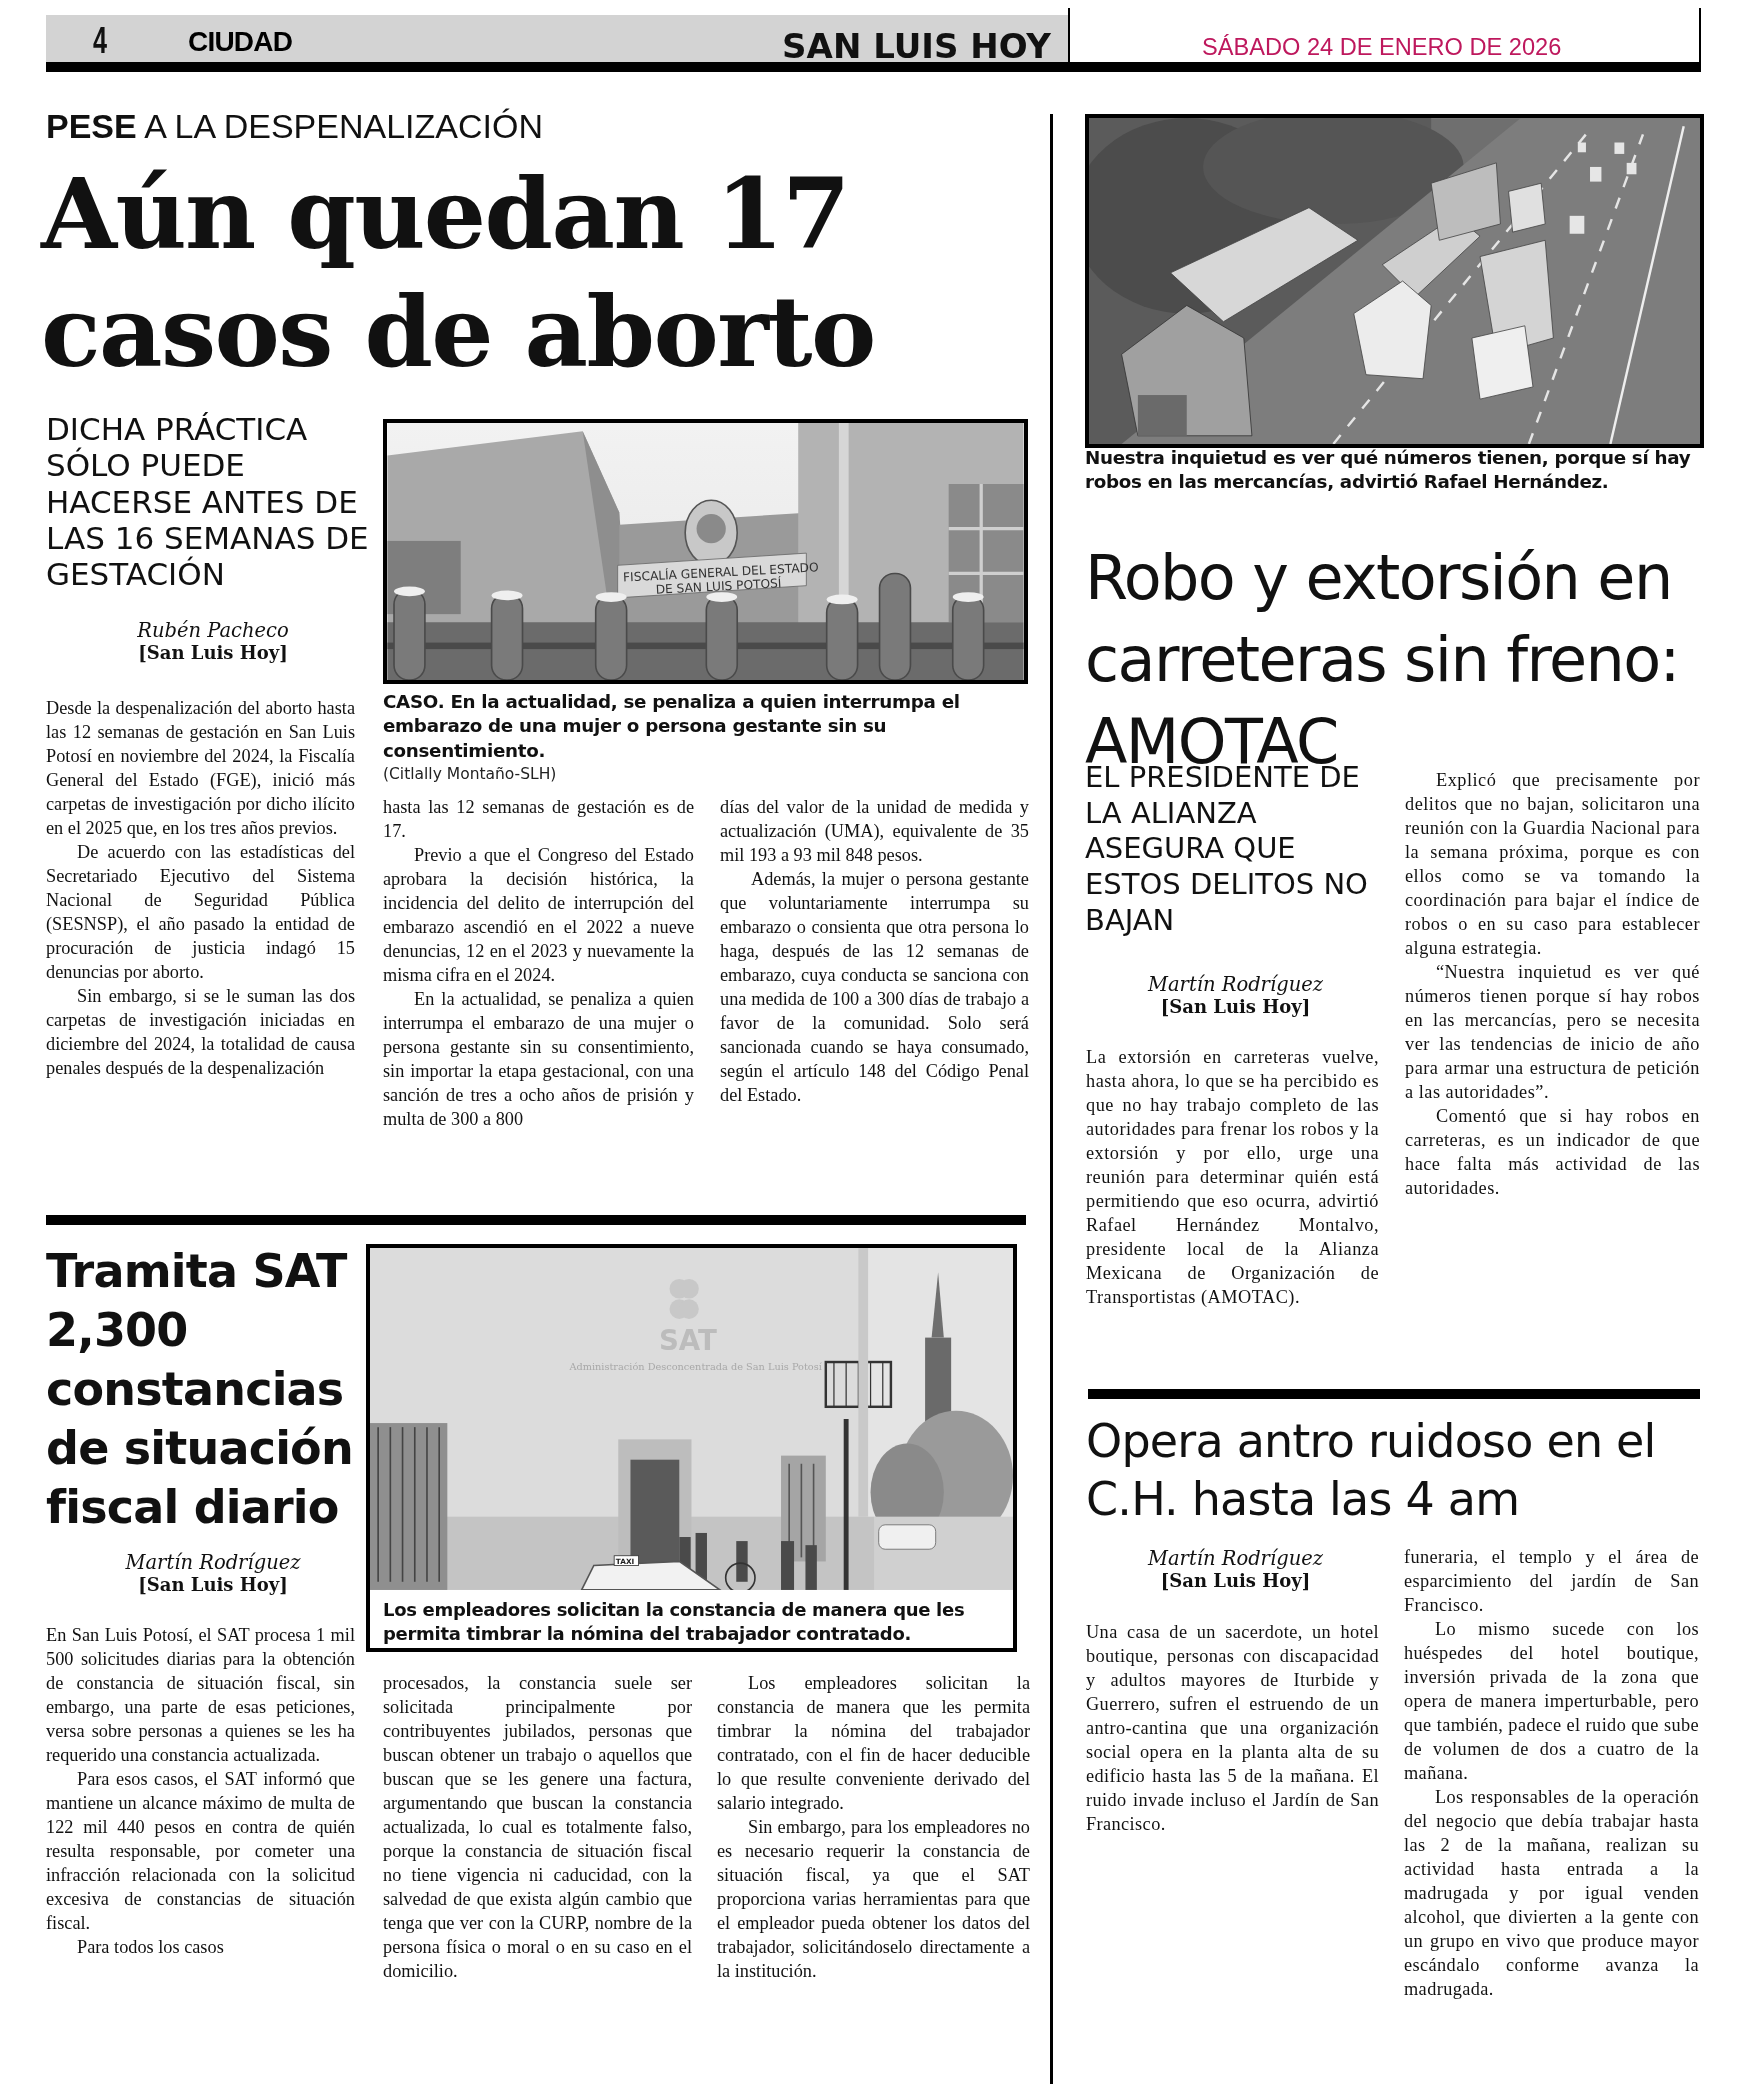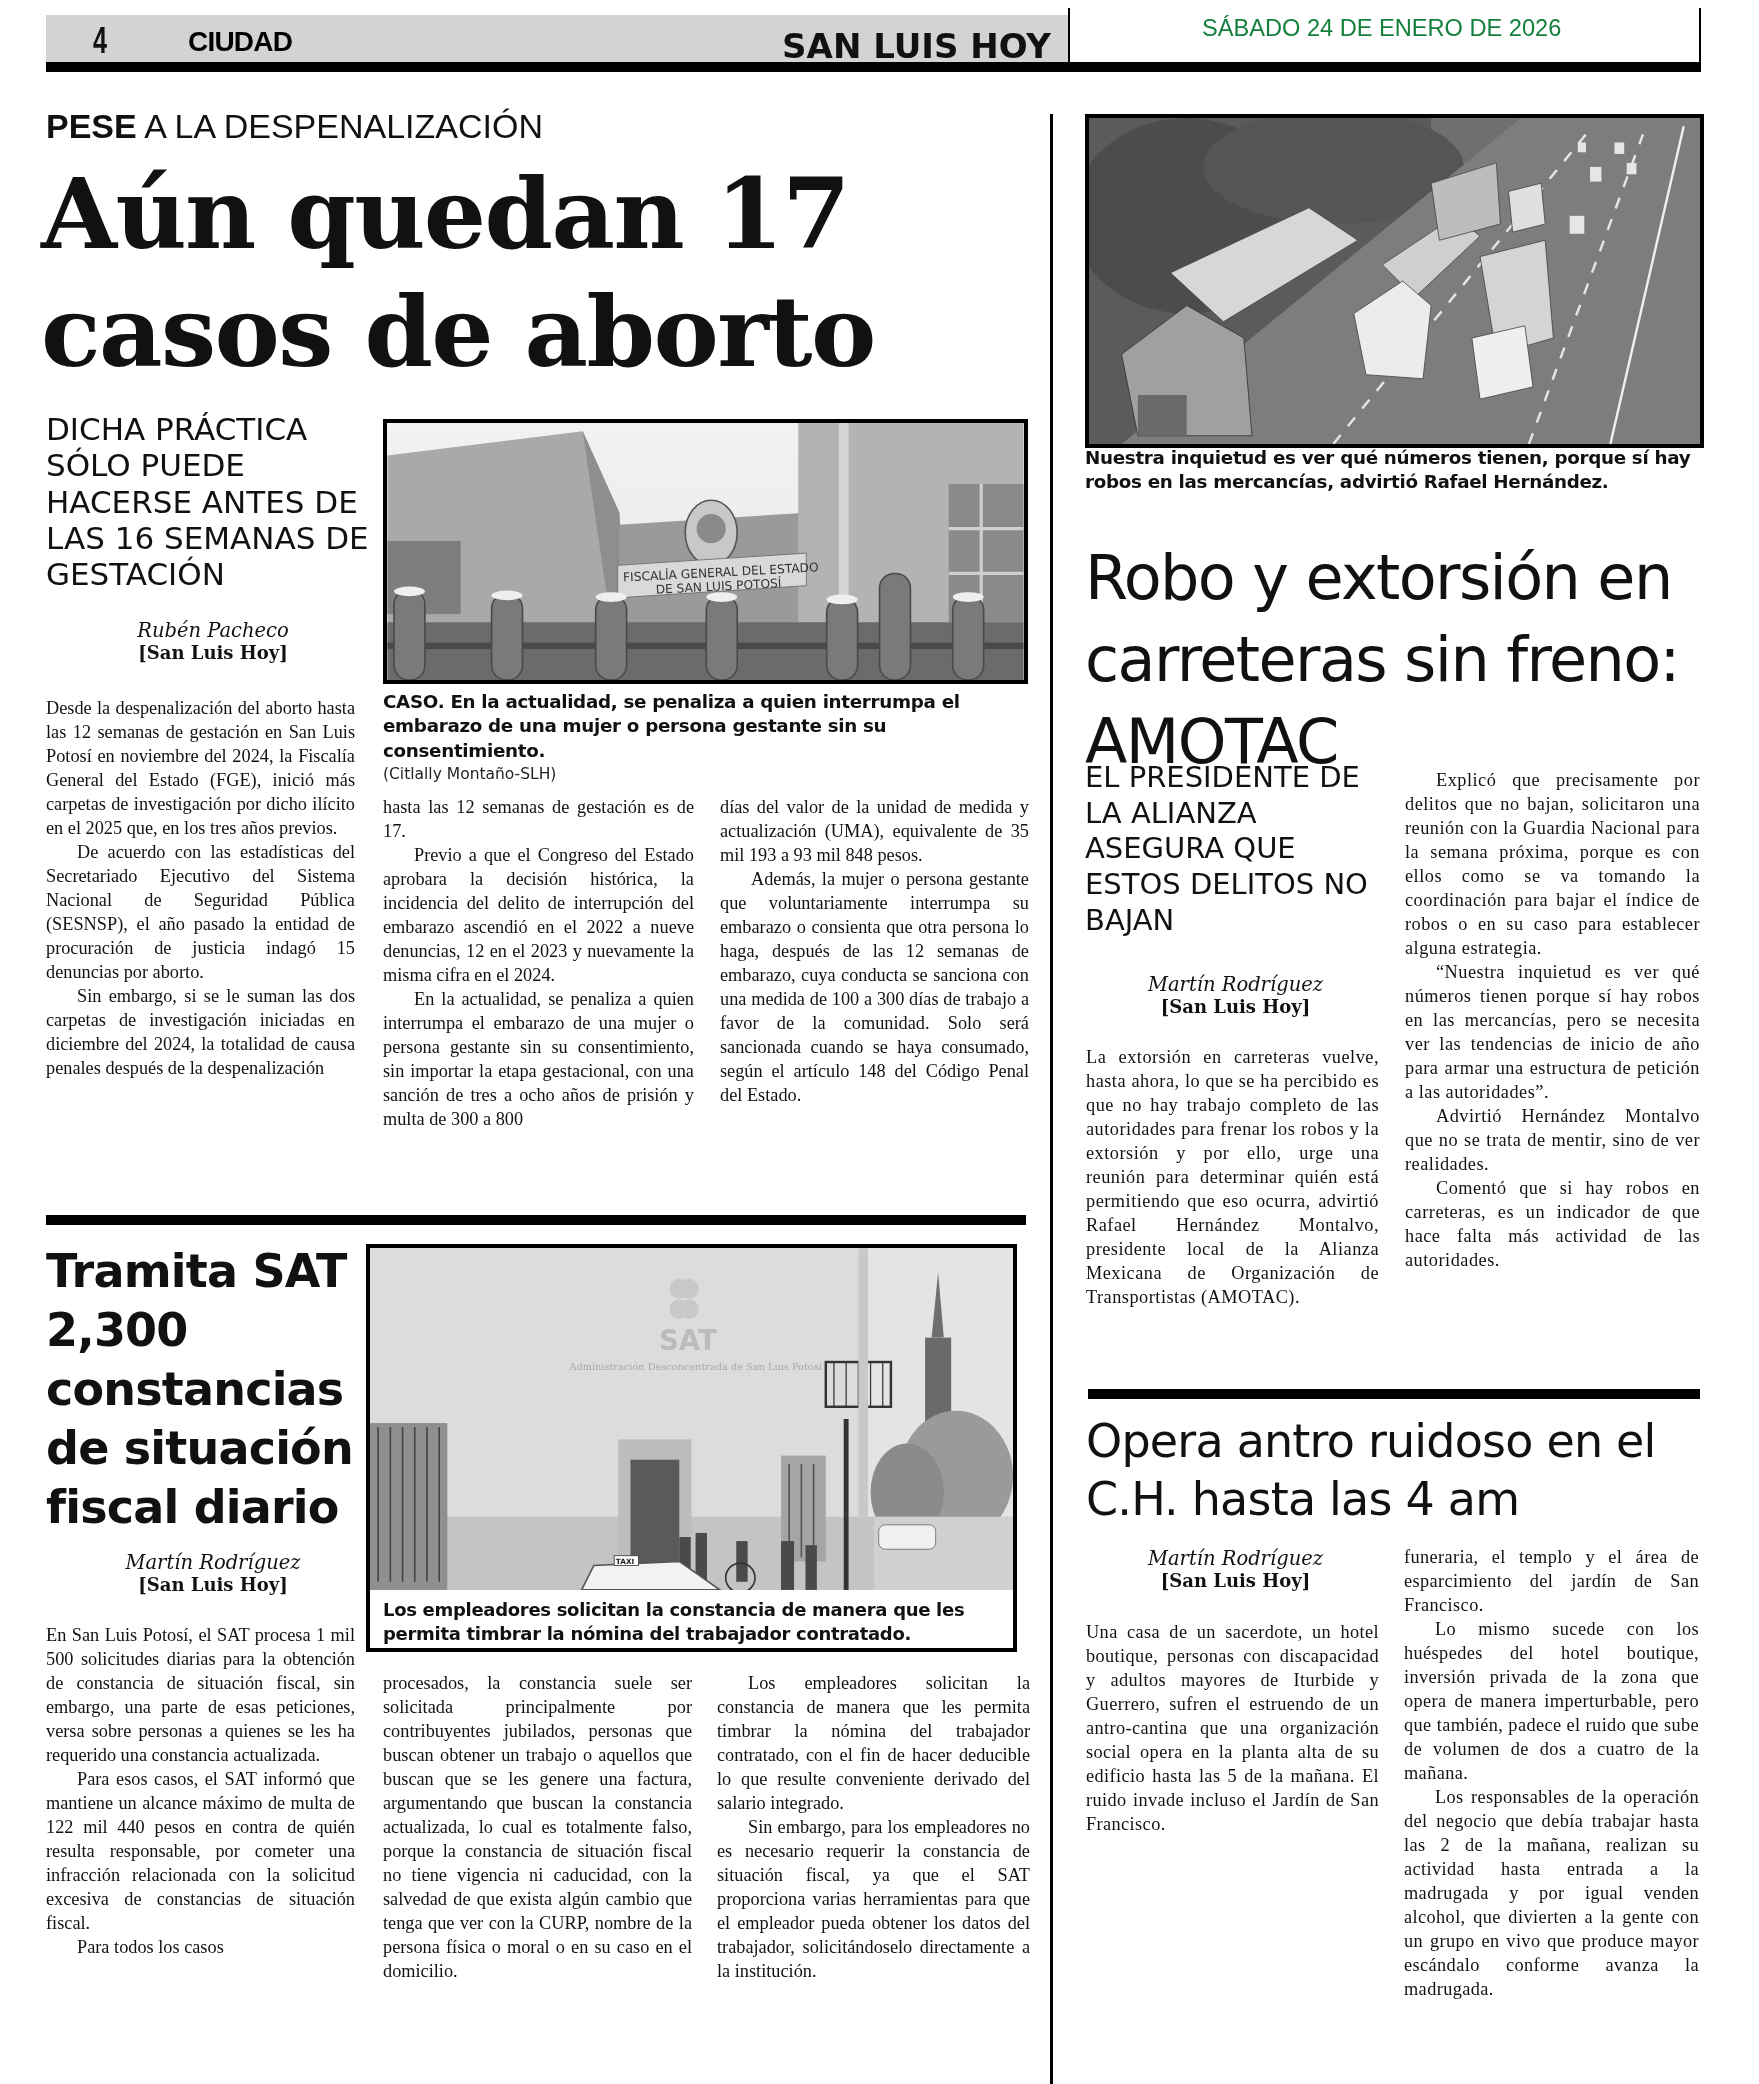--- a/index.html
+++ b/index.html
@@ -8,21 +8,21 @@
 
   
   .masthead { position: absolute; left: 46px; top: 14.7px; width: 1655px; height: 59px; }
   .mh-gray { position: absolute; left: 0; top: 0; width: 1023px; height: 47px; background: #d3d3d3; }
   .mh-black { position: absolute; left: 0; top: 47px; width: 1655px; height: 10.6px; background: #000; }
   .mh-vrule { position: absolute; left: 1022px; top: -6.5px; width: 2.4px; height: 54px; background: #000; }
   .mh-rrule { position: absolute; right: 0; top: -6.5px; width: 2.4px; height: 54px; background: #000; }
   .mh-page { position: absolute; left: 47px; top: 4.9px; font: bold 36px "Liberation Sans", sans-serif; transform: scaleX(0.7); transform-origin: left; }
   .mh-section { position: absolute; left: 142px; top: 11.4px; font: bold 28px "Liberation Sans", sans-serif; color: #000000; letter-spacing: -0.8px; }
   .mh-paper { position: absolute; right: 650px; top: 11.4px; font: 900 34px "DejaVu Sans", sans-serif; letter-spacing: 0px; }
-  .mh-date { position: absolute; left: 1156px; top: 0; font: 23.6px "Liberation Sans", sans-serif; letter-spacing: 0px; color: #15803d; }
+  .mh-date { position: absolute; left: 1156px; top: 19px; font: 23.6px "Liberation Sans", sans-serif; letter-spacing: 0px; color: #be185d; }
 
   
   .vrule { position: absolute; width: 3.3px; background: #000; }
   .hrule { position: absolute; height: 9.8px; background: #000; }
 
   
   .kicker { position: absolute; left: 46px; top: 107px; font: 34px "Liberation Sans", sans-serif; }
   .kicker b { font-weight: bold; }
   .headline-main { position: absolute; left: 41px; top: 155px; font: 900 98px/1.2 "DejaVu Serif", serif; letter-spacing: -1.6px; width: 1026px; }
   .deck { position: absolute; font: 31px/1.17 "DejaVu Sans", sans-serif; color: #111; }
@@ -258,21 +258,20 @@
   <div class="byline" style="left:1085px; top:973px; width:301px;">
     <span class="name">Martín Rodríguez</span>
     <span class="org">[San Luis Hoy]</span>
   </div>
   <div class="body-col" style="left:1086px; top:1045px; width:293px; letter-spacing:0.5px;">
     <p class="first">La extorsión en carreteras vuelve, hasta ahora, lo que se ha percibido es que no hay trabajo completo de las autoridades para frenar los robos y la extorsión y por ello, urge una reunión para determinar quién está permitiendo que eso ocurra, advirtió Rafael Hernández Montalvo, presidente local de la Alianza Mexicana de Organización de Transportistas (AMOTAC).</p>
   </div>
   <div class="body-col" style="left:1405px; top:768px; width:295px; letter-spacing:0.5px;">
     <p>Explicó que precisamente por delitos que no bajan, solicitaron una reunión con la Guardia Nacional para la semana próxima, porque es con ellos como se va tomando la coordinación para bajar el índice de robos o en su caso para establecer alguna estrategia.</p>
     <p>“Nuestra inquietud es ver qué números tienen porque sí hay robos en las mercancías, pero se necesita ver las tendencias de inicio de año para armar una estructura de petición a las autoridades”.</p>
-    <p>Advirtió Hernández Montalvo que no se trata de mentir, sino de ver realidades.</p>
     <p>Comentó que si hay robos en carreteras, es un indicador de que hace falta más actividad de las autoridades.</p>
   </div>
 </article>
 
 <div class="hrule" style="left:1088px; top:1389px; width:612px;"></div>
 
 <article>
   <h2 class="headline-antro" style="left:1086px; top:1413px; width:651px;">Opera antro ruidoso en el C.H. hasta las 4 am</h2>
   <div class="byline" style="left:1085px; top:1547px; width:301px;">
     <span class="name">Martín Rodríguez</span>

